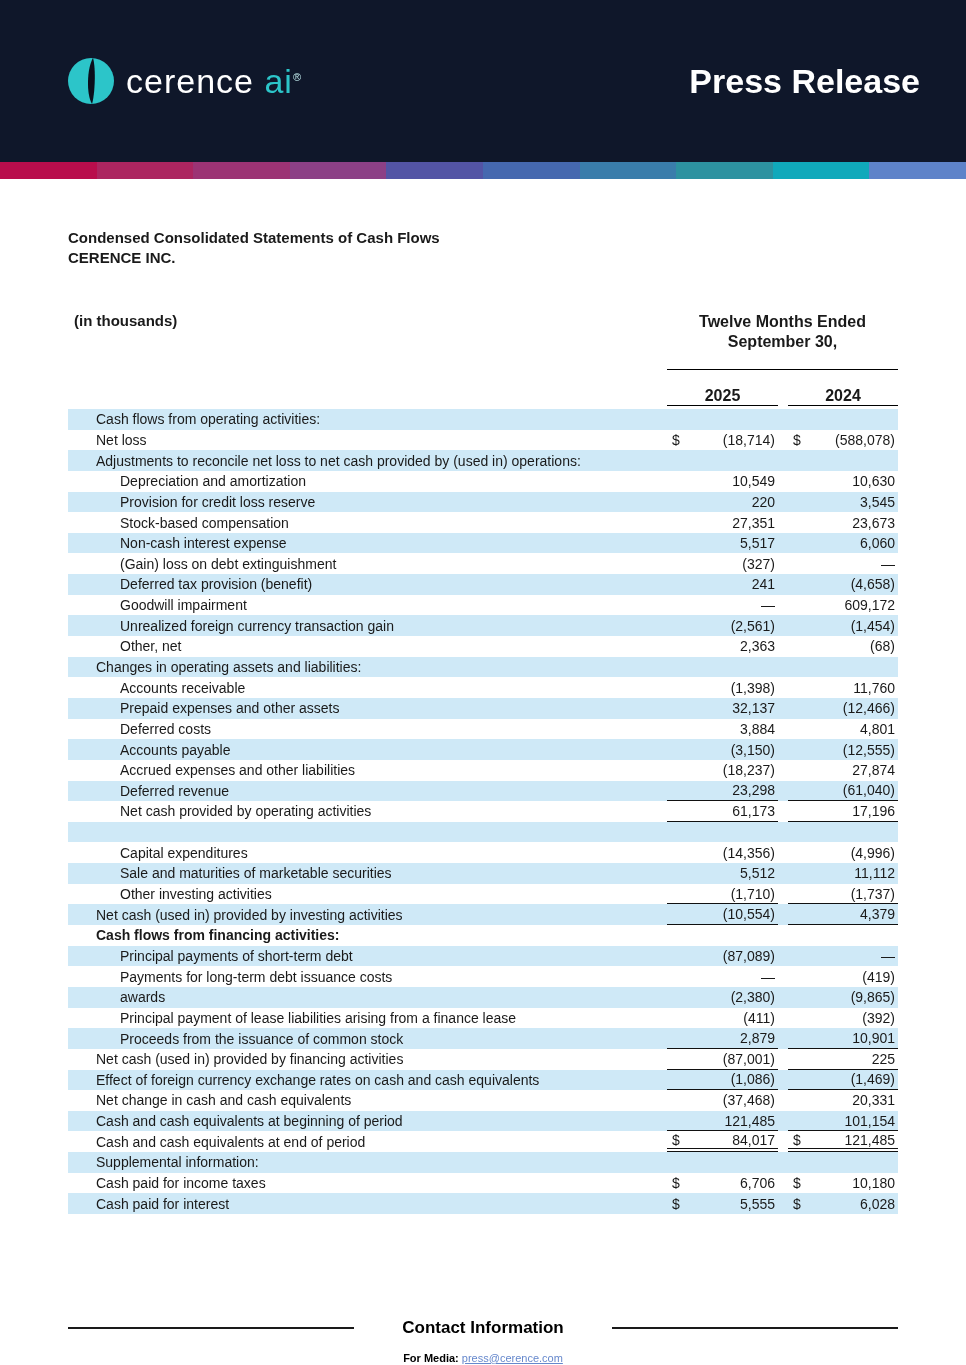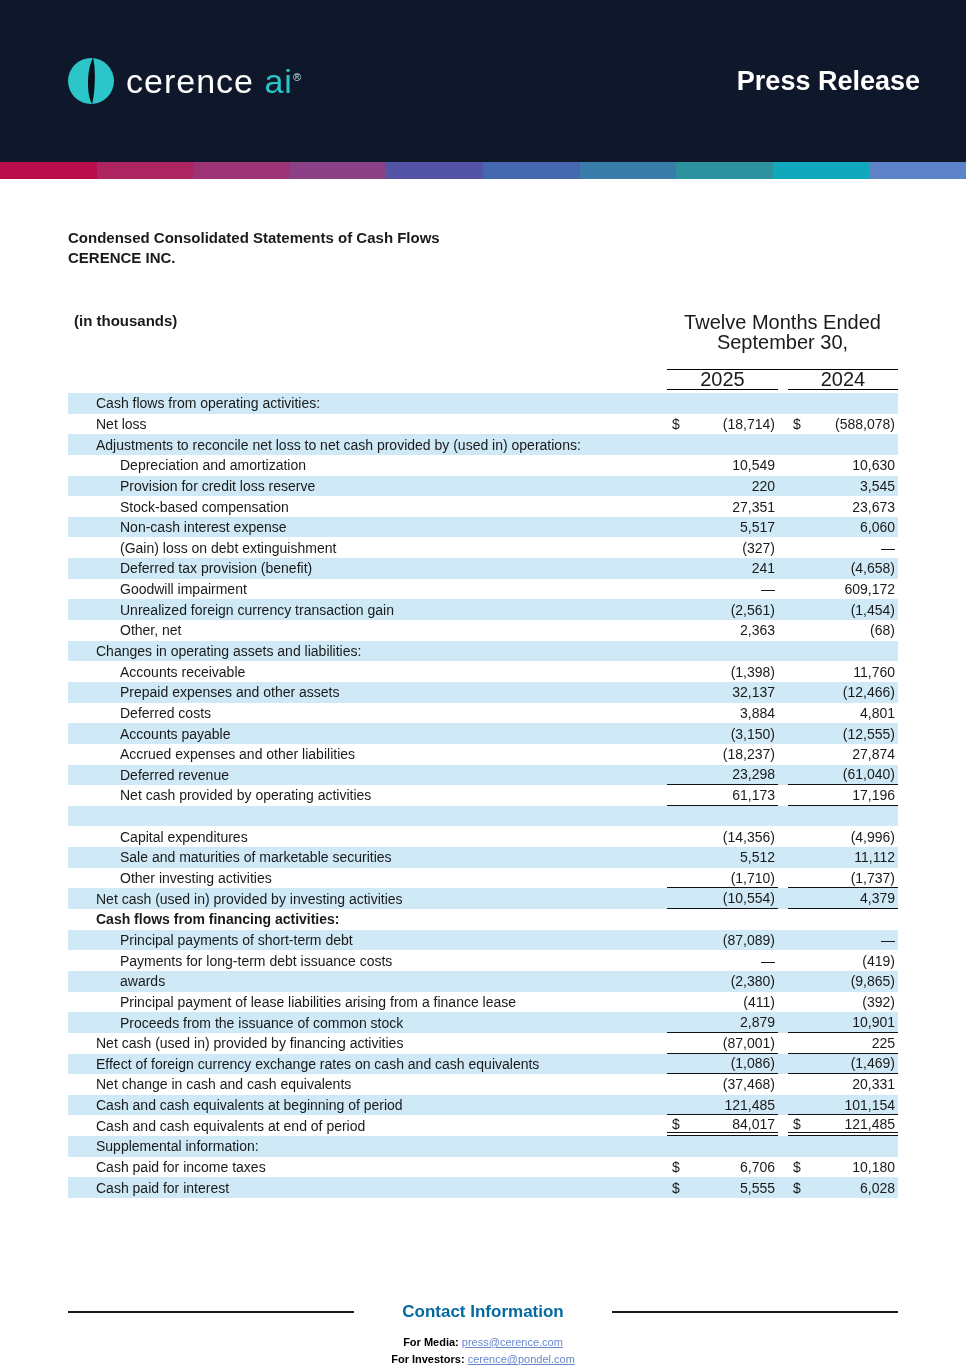--- a/index.html
+++ b/index.html
@@ -6,37 +6,37 @@
   body { font-family:"Liberation Sans", sans-serif; background:#fff; }
   .page { width:966px; height:1365px; position:relative; background:#ffffff; overflow:hidden; }
 
   
   .banner { height:162px; background:#0f172a; display:flex; align-items:center; justify-content:space-between; padding:0 46px 0 68px; }
   .logo { display:flex; align-items:center; }
   .logo-mark { width:46px; height:46px; margin-right:12px; }
   .logo-text { font-size:34px; color:#ffffff; letter-spacing:1px; font-weight:400; }
   .logo-ai { color:#2cc5c9; }
   .logo-reg { font-size:11px; color:#bfe9ea; vertical-align:super; }
-  .banner-title { color:#ffffff; font-size:27px; font-weight:bold; }
+  .banner-title { color:#ffffff; font-size:34px; font-weight:bold; }
 
   
   .stripe { height:17px; display:flex; }
   .stripe div { flex:1; height:100%; }
 
   
   .content { padding:49px 68px 0 68px; color:#1a1a1a; }
   .doc-title { font-size:15px; font-weight:bold; line-height:20px; }
 
   
   .tbl-head { display:flex; justify-content:space-between; align-items:flex-start; margin-top:44px; }
   .units { font-size:15px; font-weight:bold; padding-left:6px; }
-  .period-block { width:231px; text-align:center; font-weight:normal; font-size:20px; }
+  .period-block { width:231px; text-align:center; font-weight:bold; font-size:16px; }
   .period-l1 { line-height:20px; }
   .period-l2 { line-height:20px; border-bottom:1px solid #000; padding-bottom:17px; }
-  .years { display:flex; margin-top:0; }
+  .years { display:flex; margin-top:16px; }
   .year-cell { width:111px; border-bottom:1px solid #000; line-height:19px; }
   .year-gap { width:10px; }
   .years .year-cell:last-child { width:110px; }
 
   
   .tbl { margin-top:3px; }
   .row { display:flex; align-items:center; height:20.65px; font-size:14px; white-space:nowrap;padding-left:28px; }
   .row:nth-child(odd) { background:#cfe9f7; }
   .row.bold { font-weight:bold; }
   .row .lbl { flex:1; overflow:hidden; }
@@ -46,21 +46,21 @@
   .row .num:last-child { width:110px; }
   .num.u1 { border-bottom:1px solid #111; }
   .num.u2 { border-bottom:4px double #111; }
   .cur { text-align:left; }
   .val { text-align:right; }
 
   
   .footer { margin-top:104px; }
   .contact-rule { display:flex; align-items:center; }
   .contact-rule .line { flex:1; height:2px; background:#1a1a1a; }
-  .contact-title { font-size:17px; font-weight:bold; color:#0369a1; margin:0 48px; }
+  .contact-title { font-size:17px; font-weight:bold; color:#000000; margin:0 48px; }
   .contacts { margin-top:12px; font-size:11px; line-height:17.5px;text-align:center; }
   .contact-label { font-weight:bold; color:#000; }
   .contact-link { color:#6688cc; text-decoration:underline; }
 </style>
 </head>
 <body>
 
 <div class="page">
 
   <div class="banner">

